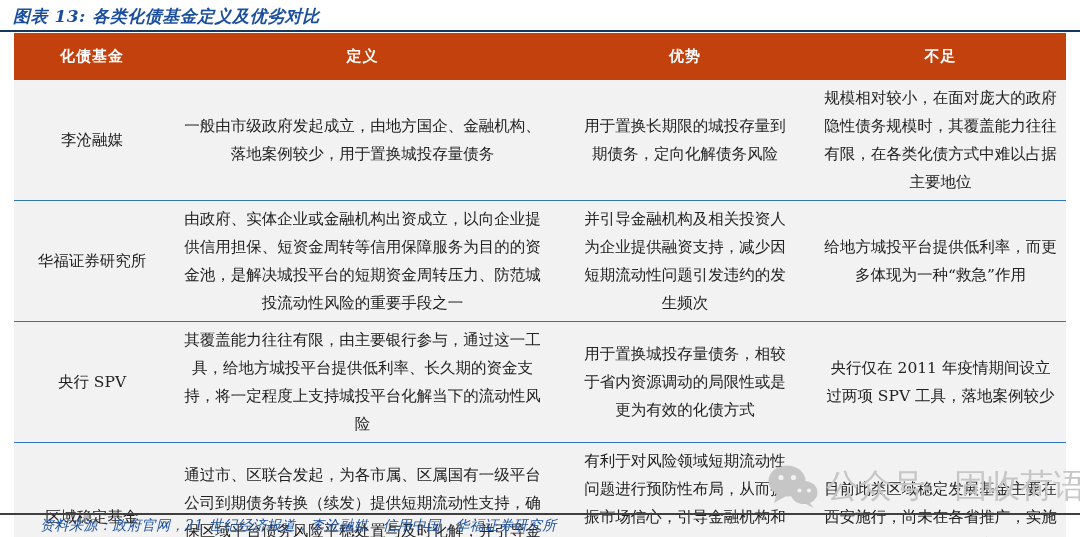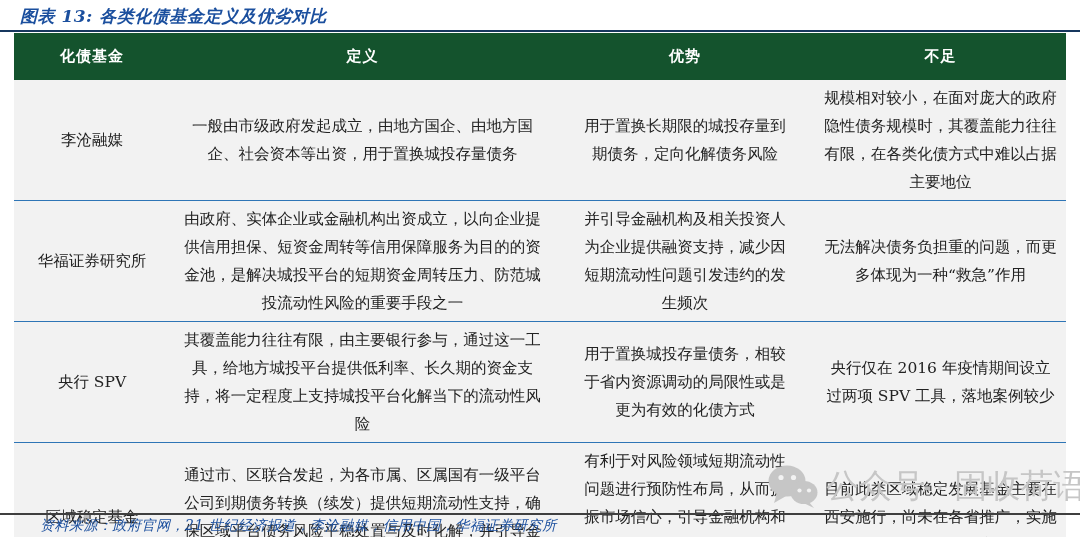--- a/index.html
+++ b/index.html
@@ -2,33 +2,33 @@
 <html><head>
 <meta charset="utf-8">
 <style>
   html,body{margin:0;padding:0;}
   body{
     width:1080px;height:537px;position:relative;background:#ffffff;
     font-family:"DejaVu Serif","Liberation Serif",serif;
     overflow:hidden;
   }
   .title{
-    position:absolute;left:20px;top:5px;
+    position:absolute;left:13px;top:5px;
     font-style:italic;font-weight:bold;font-size:17px;
     color:#1b4f9e;letter-spacing:0.5px;
   }
   .top-rule{
     position:absolute;left:0;top:30px;width:1080px;height:2px;
     background:#17375e;
   }
   .table-wrap{position:absolute;left:14px;top:33px;width:1052px;}
   table{width:1052px;table-layout:fixed;border-collapse:collapse;}
   col.c1{width:156px;} col.c2{width:385px;} col.c3{width:260px;} col.c4{width:251px;}
   thead th{
-    background:#14532d;color:#ffffff;height:45px;
+    background:#c2410c;color:#ffffff;height:45px;
     font-weight:bold;font-size:15px;text-align:center;vertical-align:middle;
     letter-spacing:1px;
   }
   tbody td{
     background:#f2f2f2;color:#222222;
     font-size:15.5px;line-height:28px;
     text-align:center;vertical-align:middle;
     padding:4px 12px;
   }
   tbody td.adv{padding:4px 26px;font-family:Liberation Serif, serif;}
@@ -73,35 +73,35 @@
       <tr>
         <th>化债基金</th>
         <th>定义</th>
         <th>优势</th>
         <th>不足</th>
       </tr>
     </thead>
     <tbody>
       <tr class="r1">
         <td class="fund">李沧融媒</td>
-        <td>一般由市级政府发起成立，由地方国企、由地方国企、社会资本等出资，用于置换城投存量债务</td>
+        <td>一般由市级政府发起成立，由地方国企、金融机构、落地案例较少，用于置换城投存量债务</td>
         <td class="adv">用于置换长期限的城投存量到期债务，定向化解债务风险</td>
         <td class="dis">规模相对较小，在面对庞大的政府隐性债务规模时，其覆盖能力往往有限，在各类化债方式中难以占据主要地位</td>
       </tr>
       <tr class="r2">
         <td class="fund">华福证券研究所</td>
         <td>由政府、实体企业或金融机构出资成立，以向企业提供信用担保、短资金周转等信用保障服务为目的的资金池，是解决城投平台的短期资金周转压力、防范城投流动性风险的重要手段之一</td>
         <td class="adv">并引导金融机构及相关投资人为企业提供融资支持，减少因短期流动性问题引发违约的发生频次</td>
-        <td class="dis">无法解决债务负担重的问题，而更多体现为一种“救急”作用</td>
+        <td class="dis">给地方城投平台提供低利率，而更多体现为一种“救急”作用</td>
       </tr>
       <tr class="r3">
         <td class="fund">央行 SPV</td>
         <td>其覆盖能力往往有限，由主要银行参与，通过这一工具，给地方城投平台提供低利率、长久期的资金支持，将一定程度上支持城投平台化解当下的流动性风险</td>
         <td class="adv">用于置换城投存量债务，相较于省内资源调动的局限性或是更为有效的化债方式</td>
-        <td class="dis">央行仅在 2016 年疫情期间设立过两项 SPV 工具，落地案例较少</td>
+        <td class="dis">央行仅在 2011 年疫情期间设立过两项 SPV 工具，落地案例较少</td>
       </tr>
       <tr class="r4">
         <td class="fund">区域稳定基金</td>
         <td>通过市、区联合发起，为各市属、区属国有一级平台公司到期债务转换（续发）提供短期流动性支持，确保区域平台债务风险平稳处置与及时化解，并引导金融机构及相关投资人为企业提供融资支持</td>
         <td class="adv">有利于对风险领域短期流动性问题进行预防性布局，从而提振市场信心，引导金融机构和相关投资者为企业提供融资支持</td>
         <td class="dis">目前此类区域稳定发展基金主要在西安施行，尚未在各省推广，实施效果还有待考察</td>
       </tr>
     </tbody>
   </table>
 </div>

